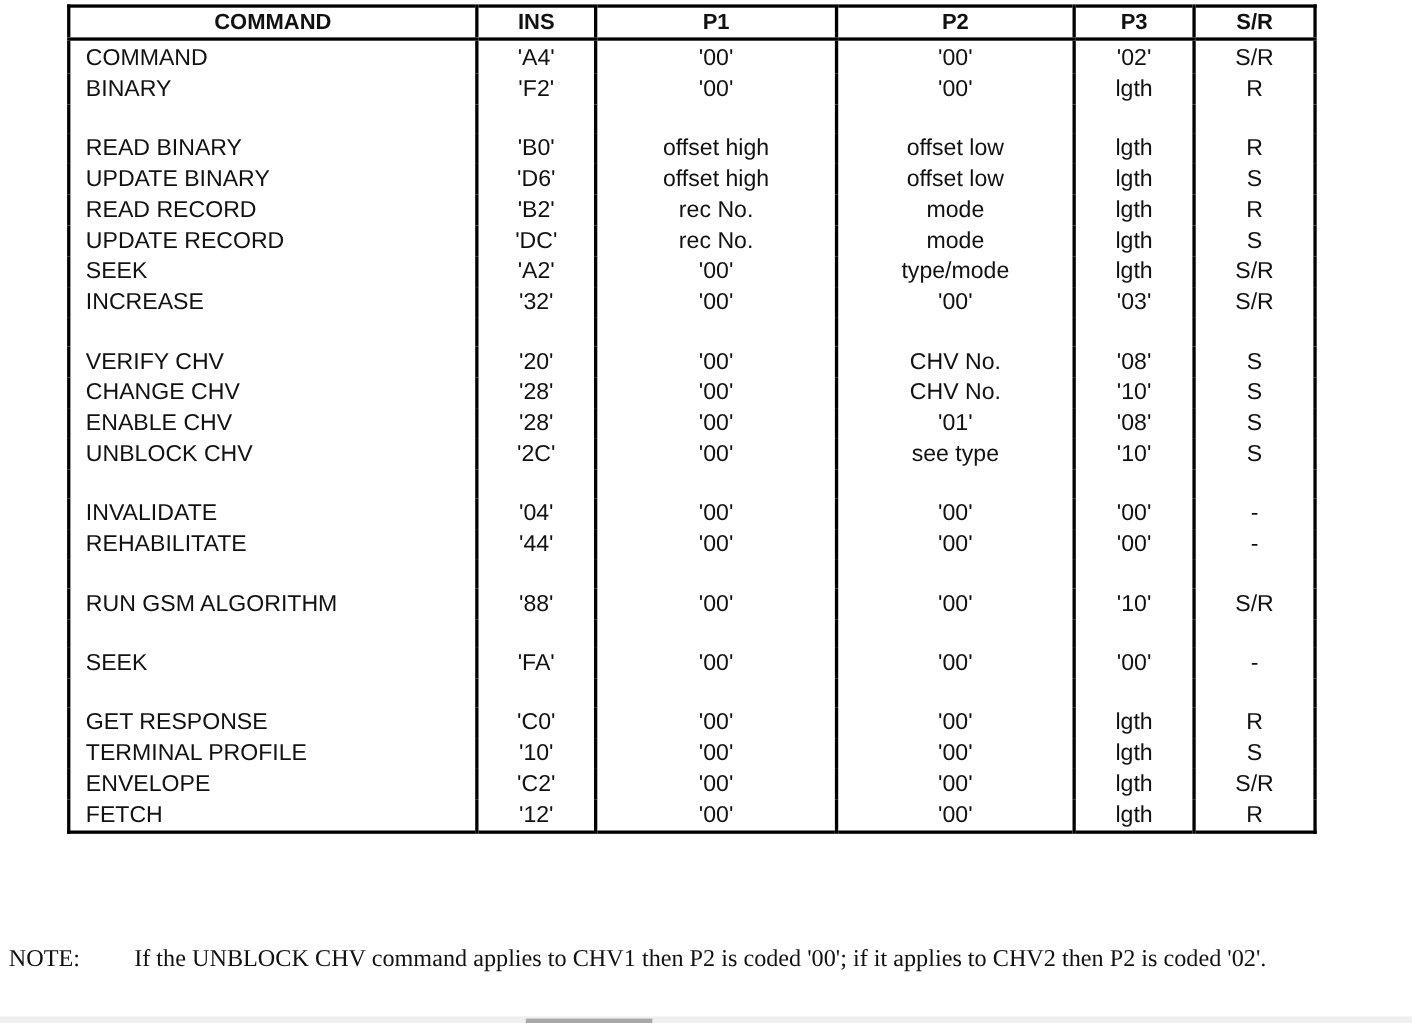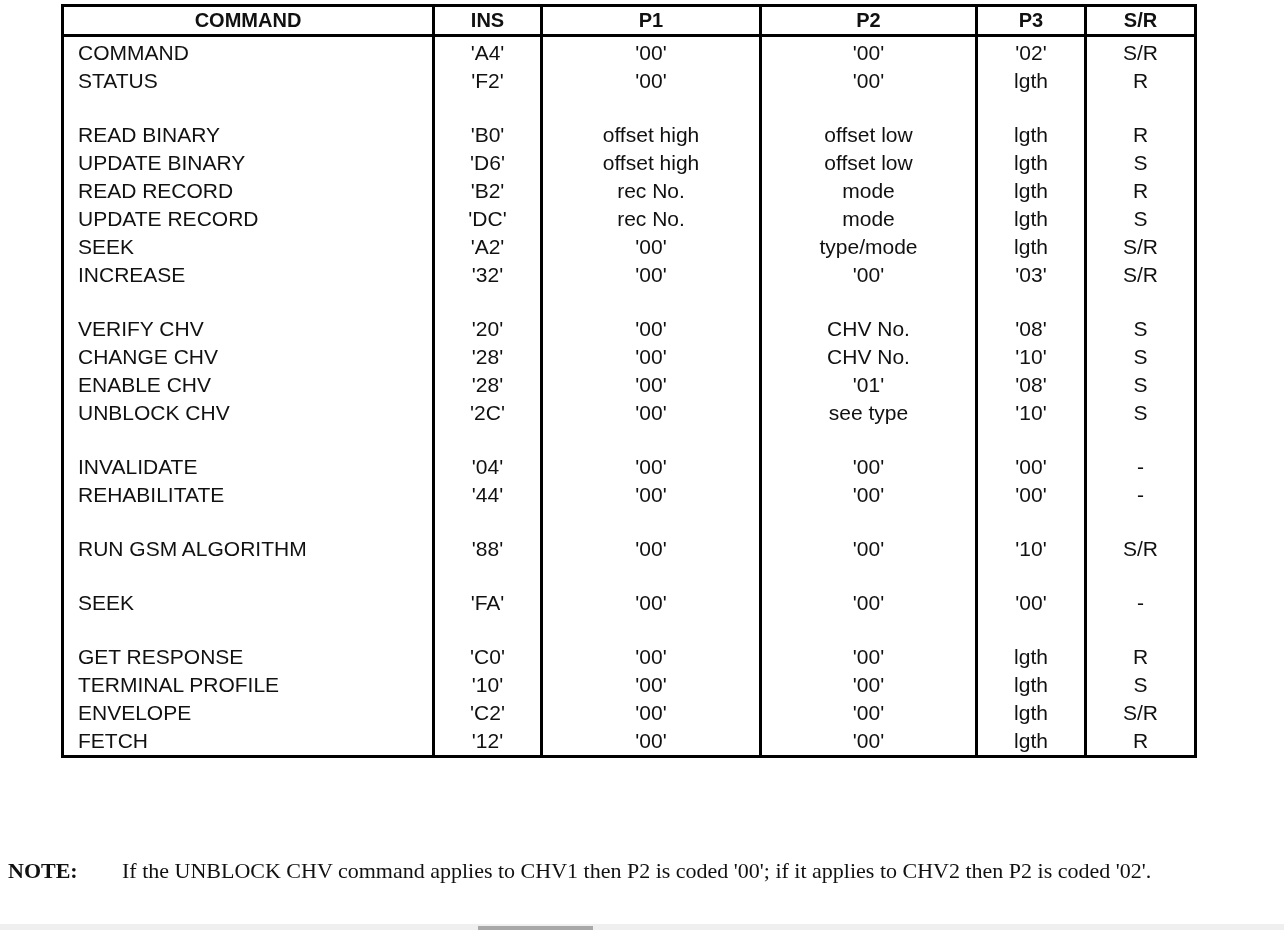--- a/index.html
+++ b/index.html
@@ -28,21 +28,21 @@
     text-align: center; vertical-align: middle;
     white-space: nowrap;
   }
   .cmd-table td:first-child { border-left: none; text-align: left; padding-left: 14px; }
   .cmd-table tr.spacer td { height: 26px; }
   .cmd-table tr.first td { padding-top: 2px; }
   .note {
     position: absolute; left: 8px; top: 856px;
     font-family: "Liberation Serif", serif; font-size: 22px; line-height: 30px; color: #111;
   }
-  .note .label { position: absolute; left: 0; top: 0; font-weight: bold; }
+  .note .label { position: absolute; left: 0; top: 0; }
   .note .text { position: absolute; left: 114px; top: 0; width: 1170px; }
   .hscroll {
     position: absolute; left: 0; top: 924px; width: 1284px; height: 6px; background: #efefef;
   }
   .hscroll .thumb {
     position: absolute; left: 478px; top: 2px; width: 115px; height: 4px; background: #a8a8a8;
   }
 </style>
 </head>
 <body>
@@ -69,21 +69,21 @@
   <tbody id="table-body">
       <tr class="first">
         <td>COMMAND</td>
         <td>'A4'</td>
         <td>'00'</td>
         <td>'00'</td>
         <td>'02'</td>
         <td>S/R</td>
       </tr>
       <tr>
-        <td>STATUS</td>
+        <td>BINARY</td>
         <td>'F2'</td>
         <td>'00'</td>
         <td>'00'</td>
         <td>lgth</td>
         <td>R</td>
       </tr>
       <tr class="spacer">
         <td></td>
         <td></td>
         <td></td>

